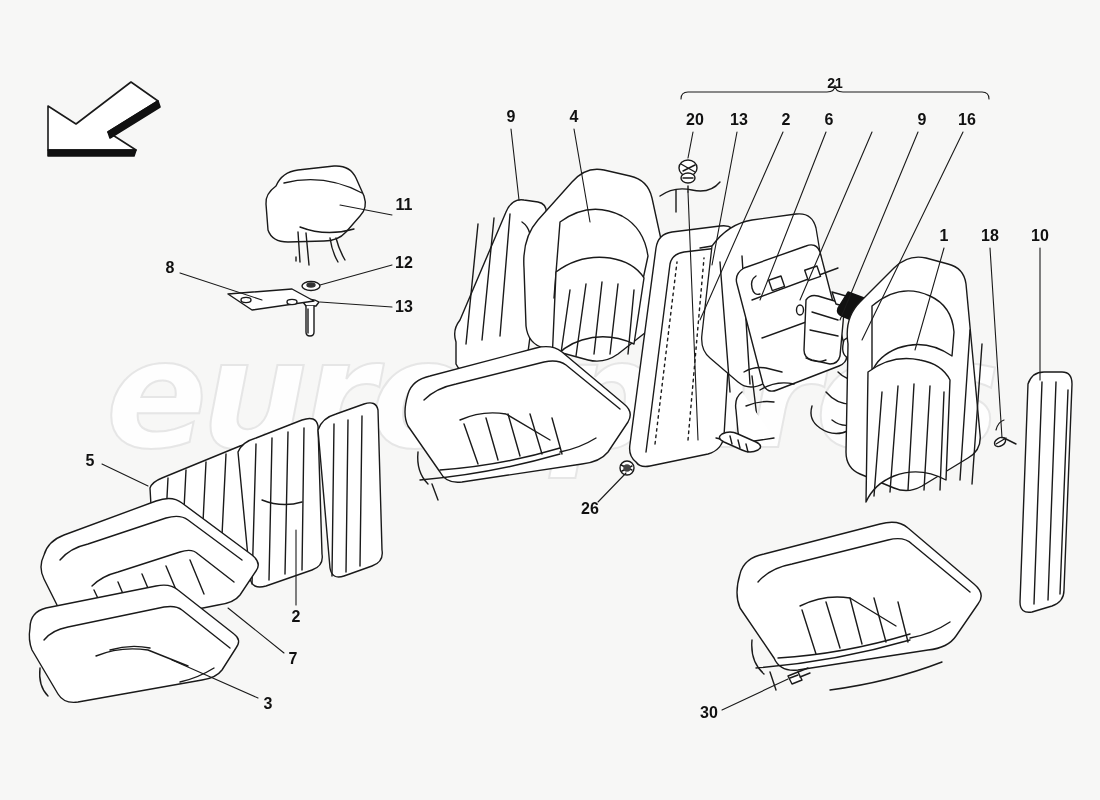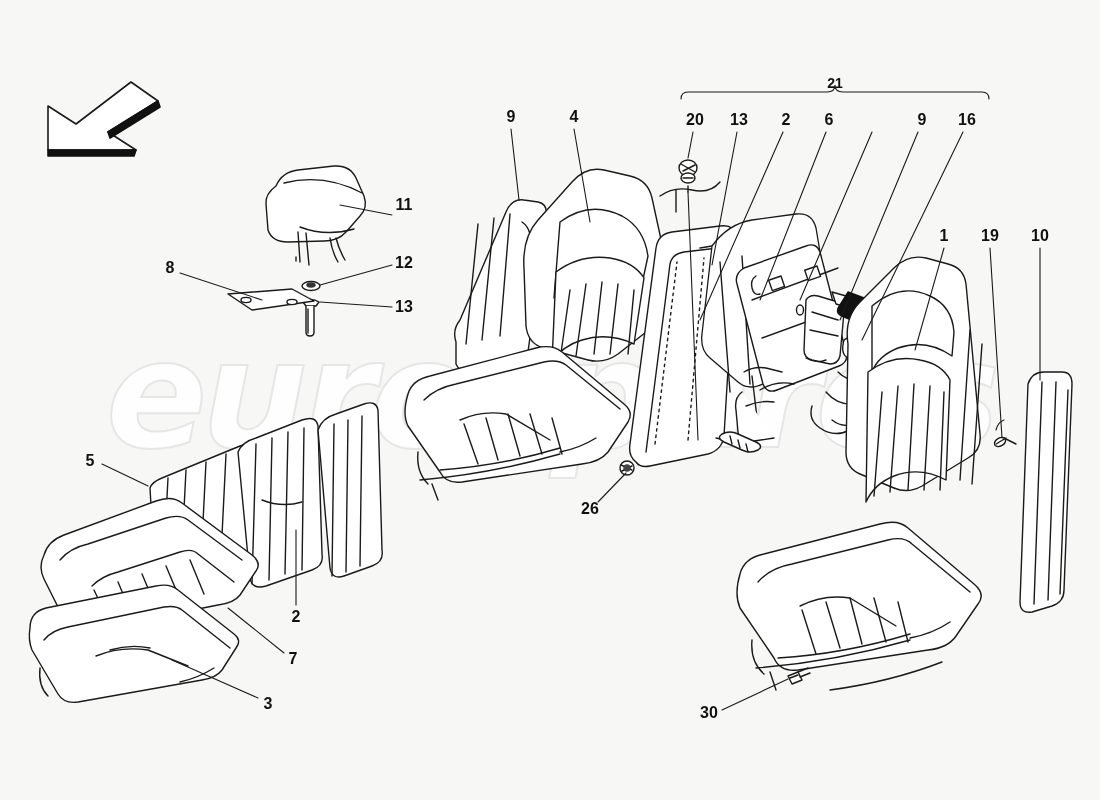--- a/index.html
+++ b/index.html
@@ -337,19 +337,19 @@
     <span class="lbl" style="left:511px;top:117px">9</span>
     <span class="lbl" style="left:1040px;top:236px">10</span>
     <span class="lbl" style="left:404px;top:205px">11</span>
     <span class="lbl" style="left:404px;top:263px">12</span>
     <span class="lbl" style="left:404px;top:307px">13</span>
     <span class="lbl" style="left:922px;top:120px">9</span>
     <span class="lbl" style="left:739px;top:120px">13</span>
     <span class="lbl" style="left:967px;top:120px">16</span>
     <span class="lbl" style="left:786px;top:120px">2</span>
     <span class="lbl" style="left:695px;top:120px">20</span>
-    <span class="lbl" style="left:990px;top:236px">19</span>
+    <span class="lbl" style="left:990px;top:236px">18</span>
     <span class="lbl" style="left:709px;top:713px">30</span>
     <span class="lbl big" style="left:835px;top:83px">21</span>
     <span class="lbl" style="left:590px;top:509px">26</span>
   </div>
 
 </div>
 
 </body></html>

